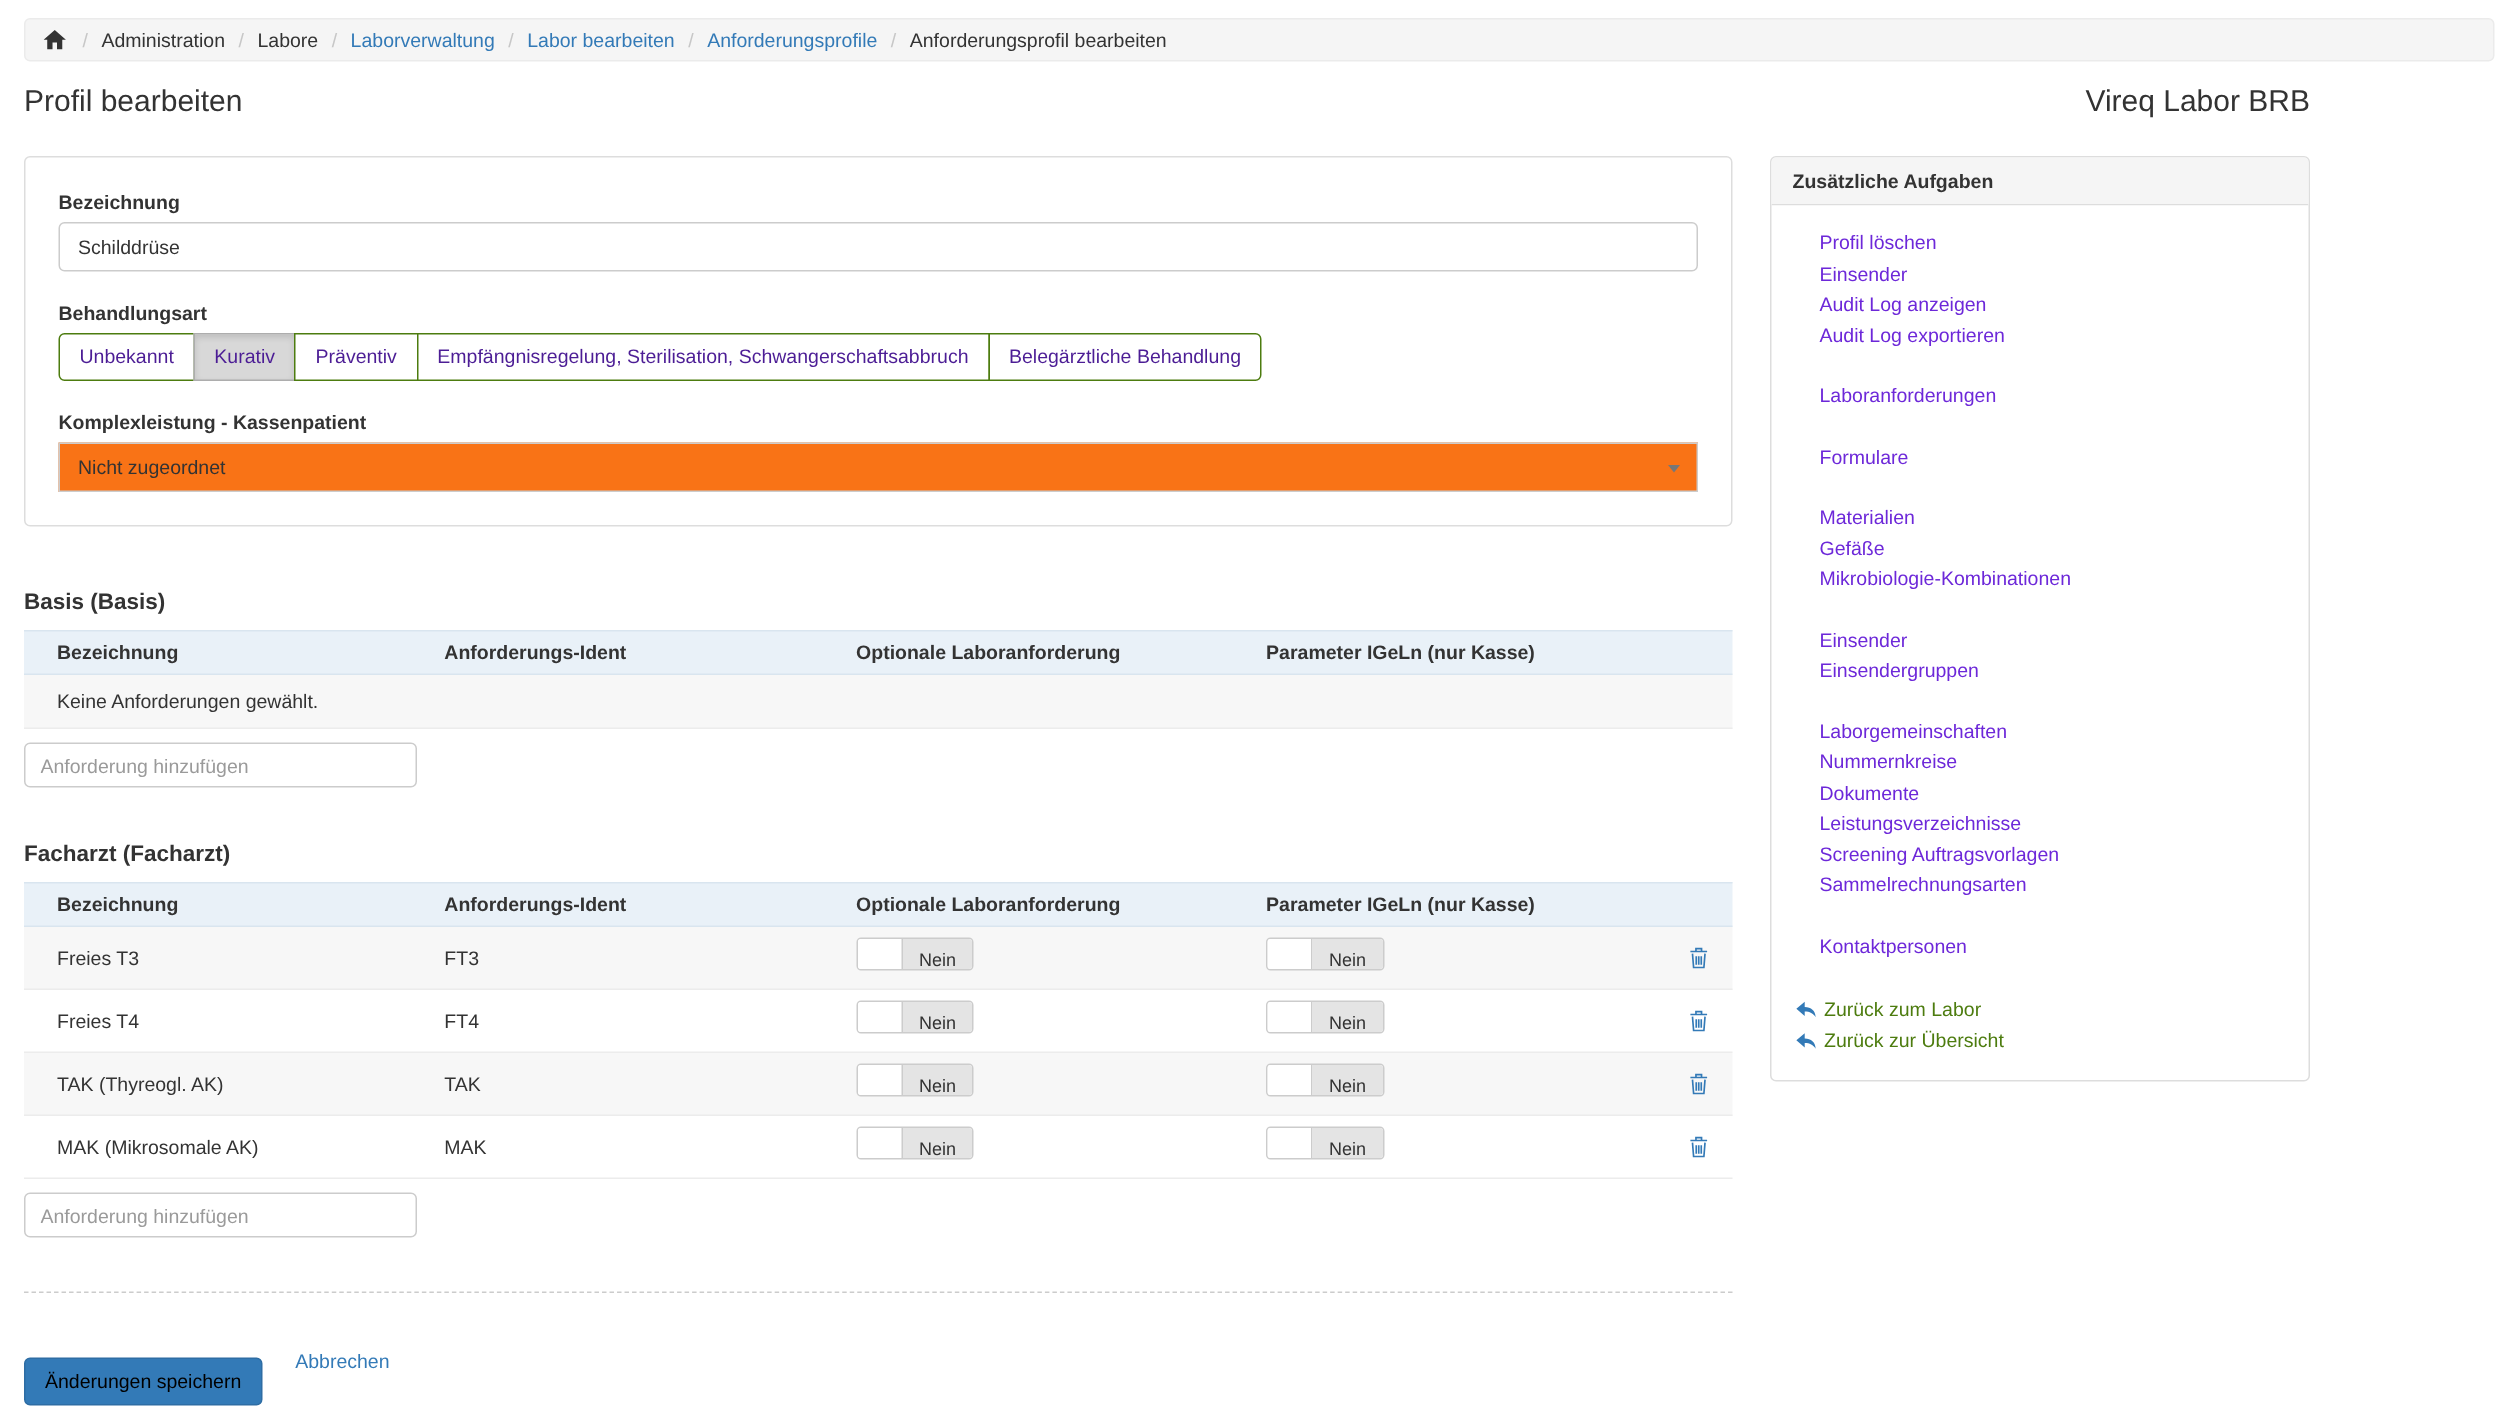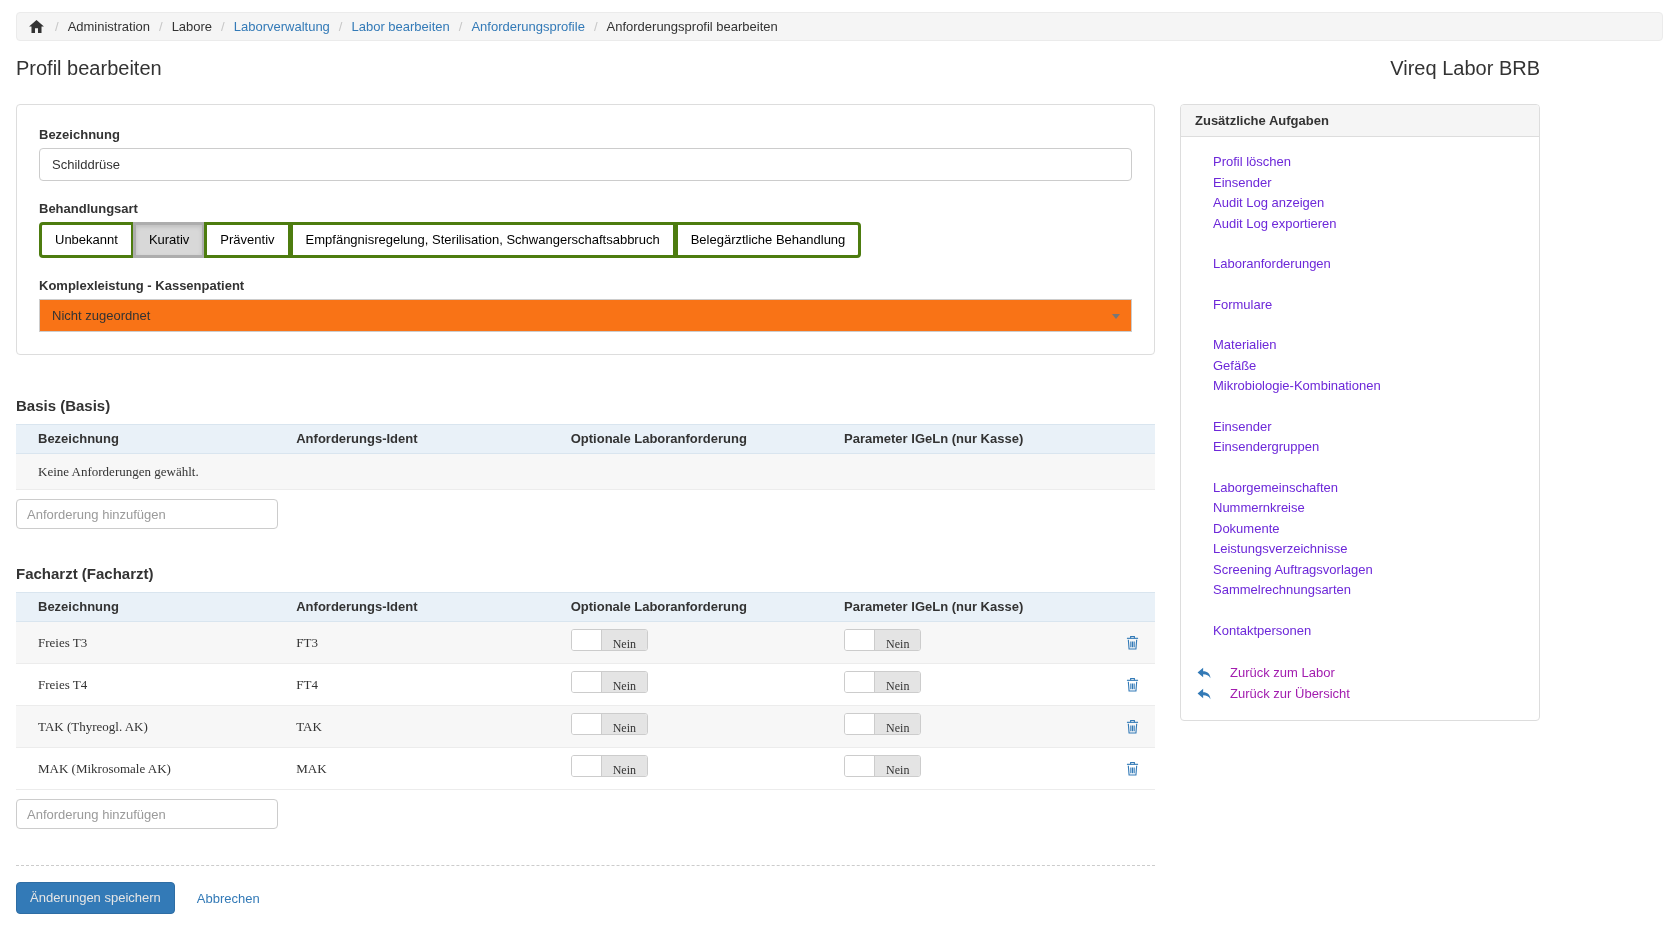--- a/index.html
+++ b/index.html
@@ -34,21 +34,21 @@
 
   
   .card { border:1px solid #ddd; border-radius:4px; padding:22px; margin-bottom:42px; }
   .field-label { font-weight:bold; margin-bottom:6px; }
   .text-input {
     display:block; width:100%; height:33px; border:1px solid #ccc; border-radius:4px;
     padding:6px 12px; font:inherit; color:#333; margin-bottom:20px; outline:none;
   }
   .btn-group { display:inline-flex; margin-bottom:20px; }
   .btn {
-    background:#fff; border:3px solid #4d7c0f; padding:7px 13px; font:inherit; color:#000000;
+    background:#fff; border:1px solid #4d7c0f; padding:7px 13px; font:inherit; color:#4c1d95;
     cursor:pointer; margin-left:-1px; line-height:16px;
   }
   .btn:first-child { border-radius:4px 0 0 4px; margin-left:0; }
   .btn:last-child { border-radius:0 4px 4px 0; }
   .btn.active { background:#d8d8d8; border-color:#adadad; box-shadow:inset 0 2px 4px rgba(0,0,0,.12); }
   .select {
     position:relative; width:100%; height:33px; border:1px solid #ccc; border-radius:0;
     padding:14px 12px; display:flex; align-items:center; cursor:pointer; background:#f97316;
   }
   .caret {
@@ -57,21 +57,21 @@
   }
 
   
   .section { margin-bottom:36px; }
   .section-title { font-size:15px; font-weight:bold; margin:0 0 10px; }
   .tbl { width:100%; }
   .tbl-header {
     display:flex; background:#e9f1f8; border-top:1px solid #d9e5ef; border-bottom:1px solid #d9e5ef;
     font-weight:bold;
   }
-  .tbl-row { display:flex; align-items:center; border-bottom:1px solid #ececec; background:#fff;font-family:Liberation Serif, serif; }
+  .tbl-row { display:flex; align-items:center; border-bottom:1px solid #ececec; background:#fff; }
   .tbl-row.striped { background:#f7f7f7; }
   .cell { padding:7px 8px; line-height:21px; }
   .hcell { padding:6px 8px; line-height:16px; }
   .c1 { width:23.9%; padding-left:22px; }
   .c2 { width:24.1%; }
   .c3 { width:24.0%; }
   .c4 { width:23.5%; }
   .c5 { width:4.5%; display:flex; justify-content:flex-end; padding-right:16px; }
   .empty-cell { width:100%; padding:8px 8px 8px 22px; line-height:19px; }
 
@@ -88,36 +88,36 @@
   .add-input {
     width:262px; height:30px; border:1px solid #ccc; border-radius:4px;
     padding:5px 10px; font:inherit; margin-top:9px; outline:none; color:#333;
   }
   .add-input::placeholder { color:#9a9a9a; }
 
   
   .divider { border-top:1px dashed #ccc; margin-top:28px; }
   .footer-actions { display:flex; align-items:center; gap:22px; padding:16px 0; }
   .btn-primary {
-    background:#337ab7; border:1px solid #2e6da4; color:#e5e5e5; padding:7px 13px;
-    border-radius:4px; font:inherit; cursor:pointer; line-height:16px;
+    background:#337ab7; border:1px solid #2e6da4; color:#000000; padding:7px 13px;
+    border-radius:4px; font:inherit; cursor:pointer; line-height:16px;margin-top:27px;
   }
   .link { color:#337ab7; cursor:pointer; text-decoration:none; }
 
   
   .sidebar { width:360px; border:1px solid #ddd; border-radius:4px; }
   .sidebar-header {
     background:#f5f5f5; border-bottom:1px solid #ddd; padding:8px 14px;
     font-weight:bold; border-radius:3px 3px 0 0;
   }
   .sidebar-body { padding:15px 16px 16px; }
   .side-group { margin-bottom:20px; }
   .side-link { display:block; color:#6d28d9; line-height:20.5px; padding-left:16px; cursor:pointer; text-decoration:none; }
   .back-group { margin-top:22px; }
-  .back-link { display:flex; align-items:center; gap:19px; color:#a21caf; line-height:20.5px; cursor:pointer; text-decoration:none; }
+  .back-link { display:flex; align-items:center; gap:5px; color:#4d7c0f; line-height:20.5px; cursor:pointer; text-decoration:none; }
 </style>
 </head>
 <body>
 
 <div class="page">
 
   <div class="breadcrumb">
     <span class="home-icon">
       <svg width="15" height="13" viewBox="0 0 16 14">
           <path d="M8 0 L16 7 H13.4 V14 H9.6 V9 H6.4 V14 H2.6 V7 H0 Z" fill="#333"></path>

